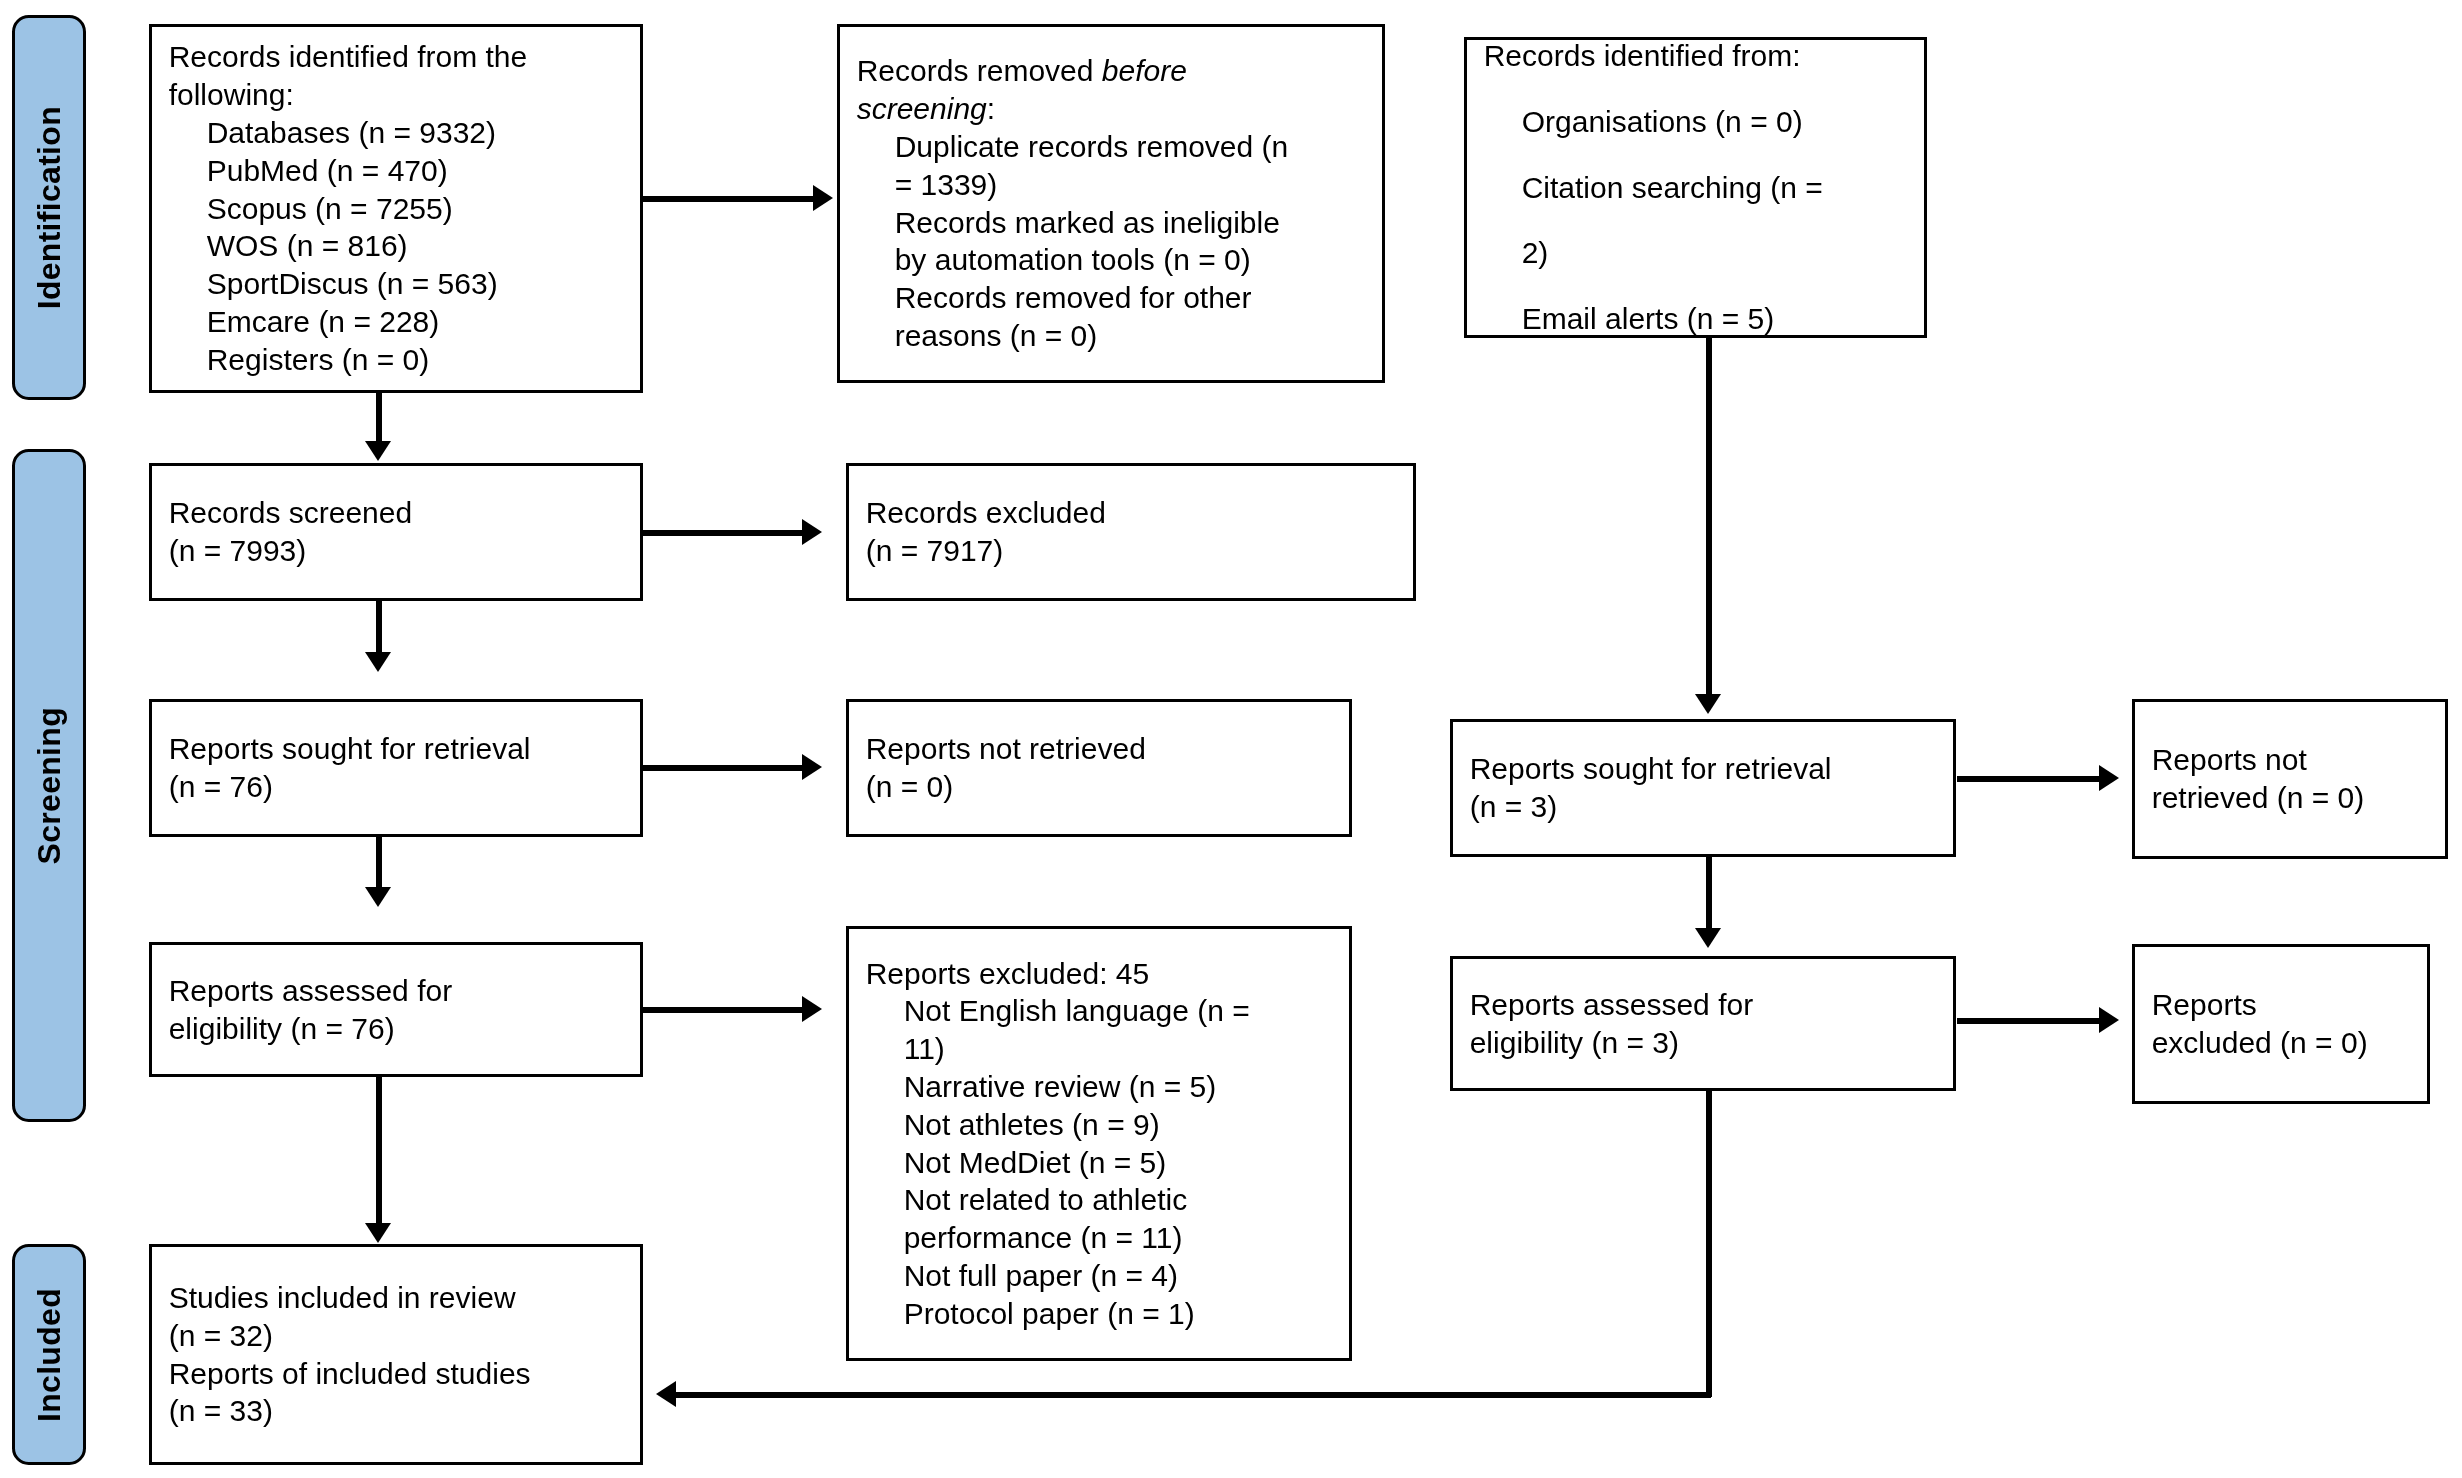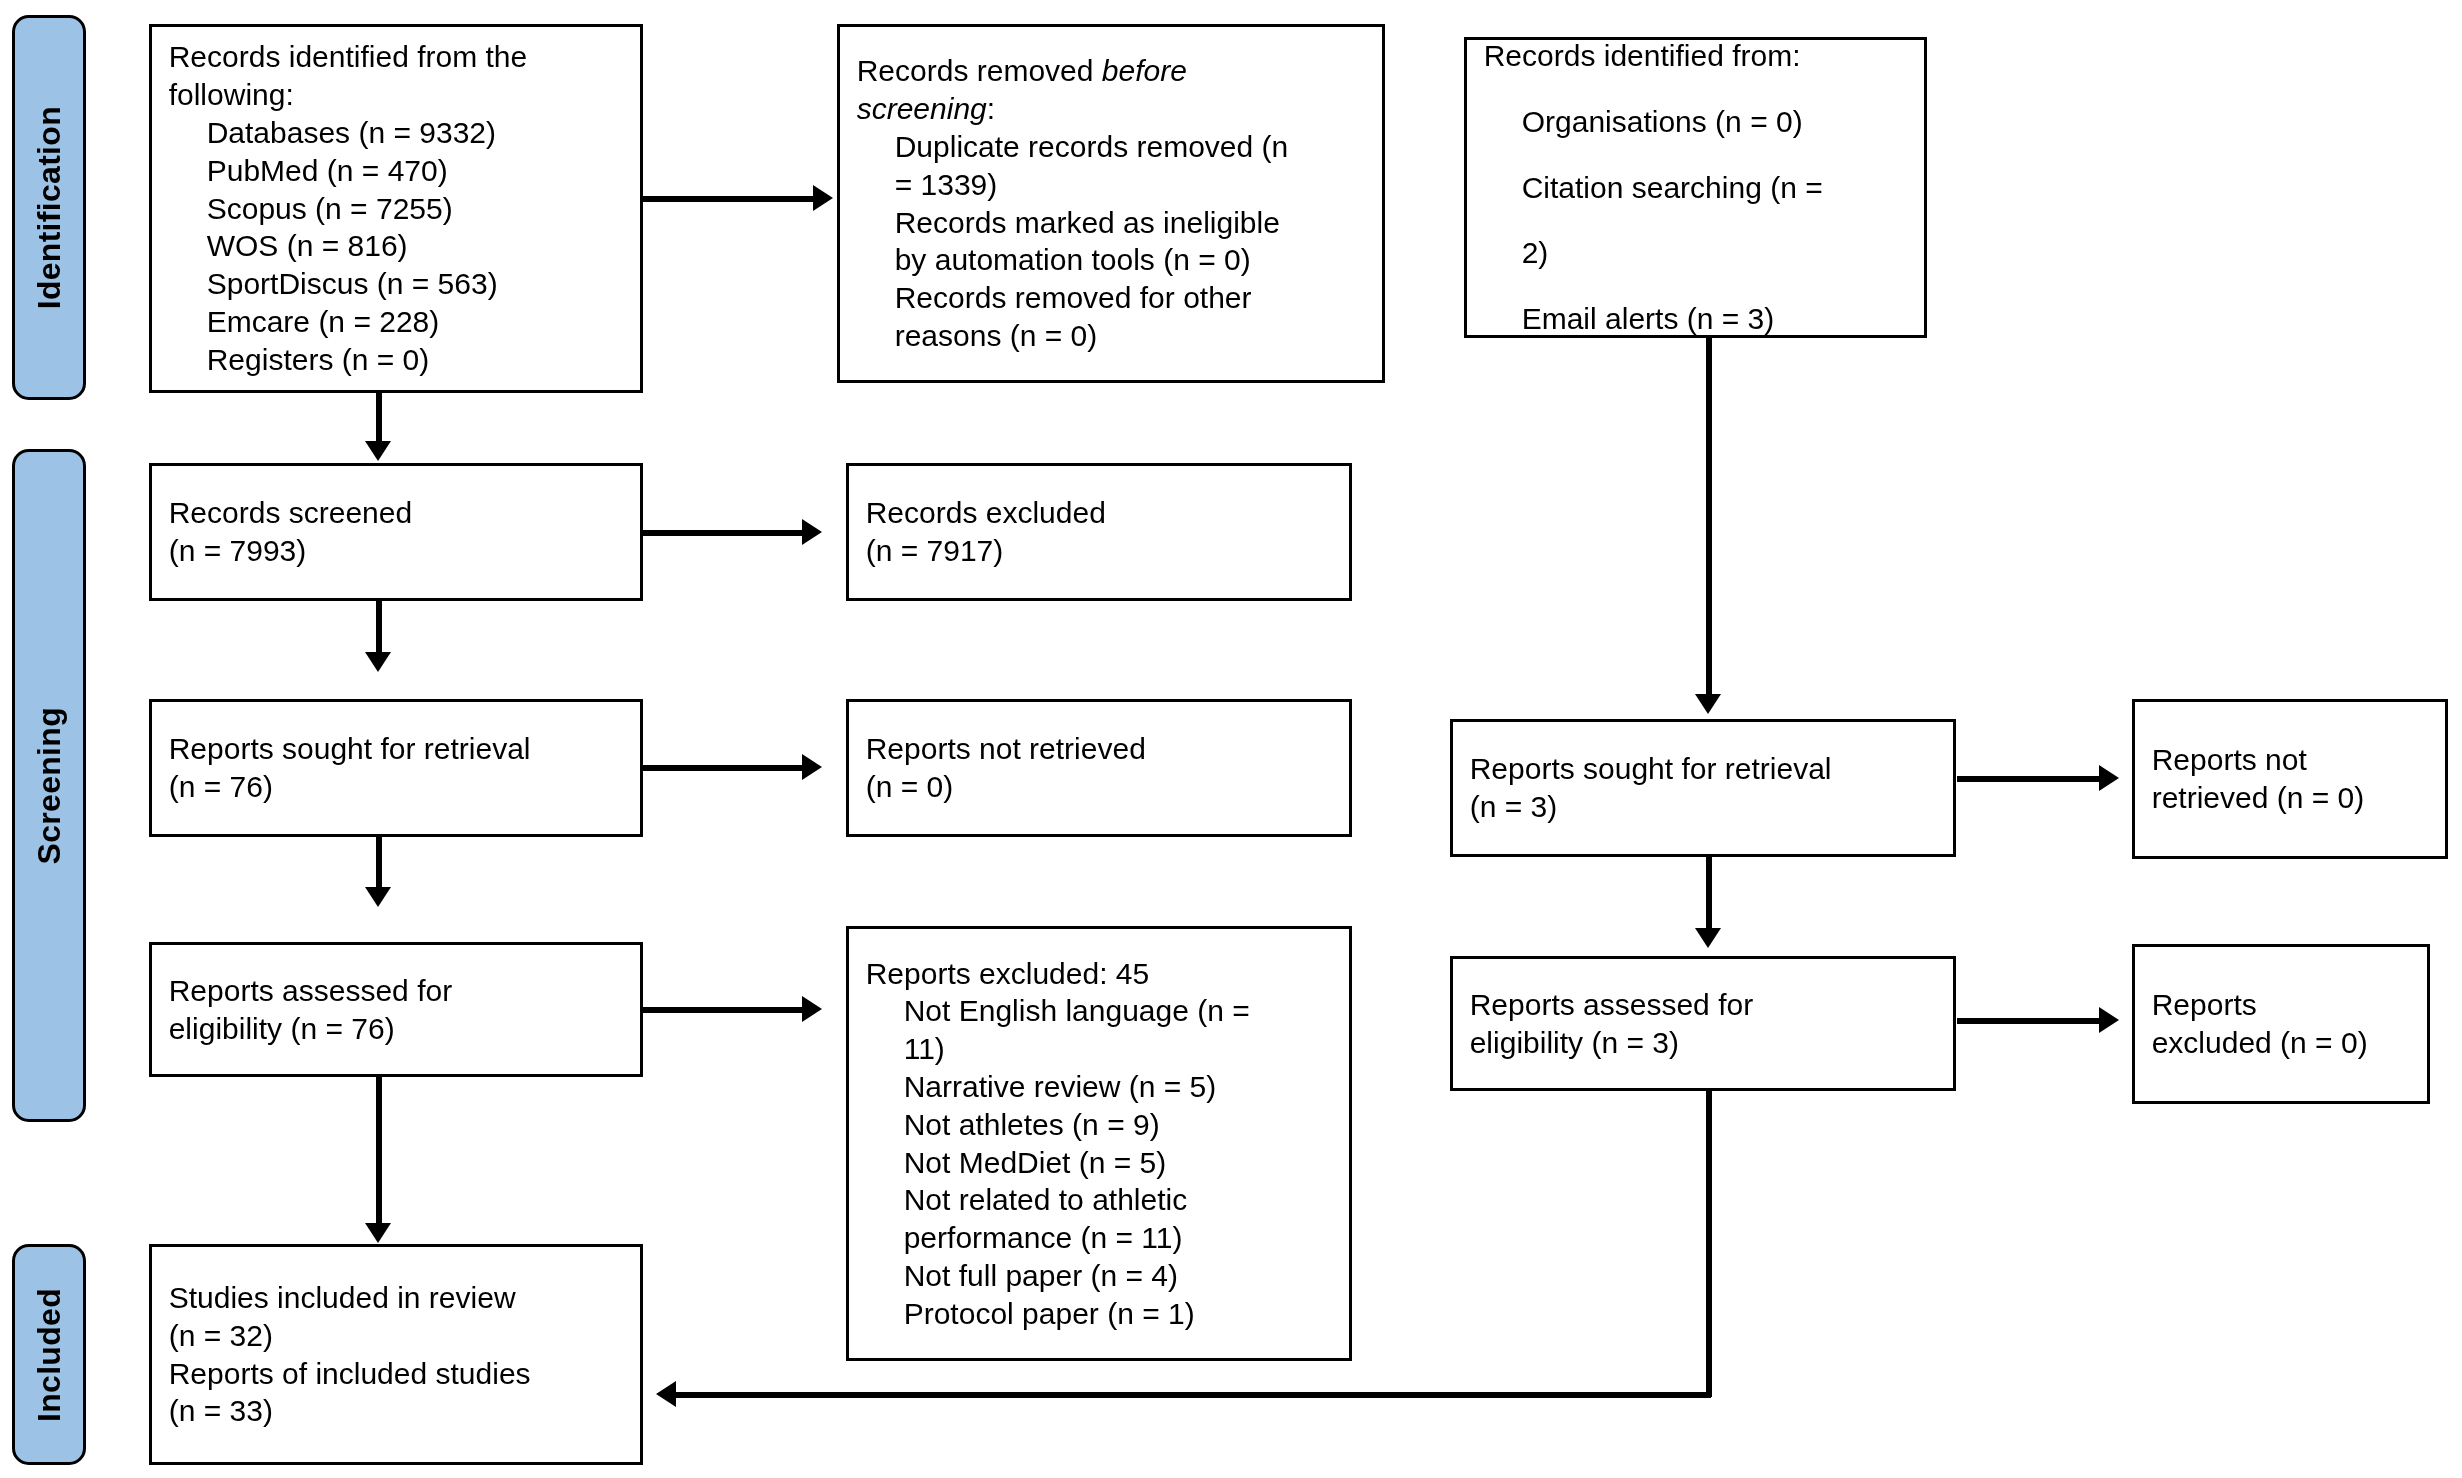--- a/index.html
+++ b/index.html
@@ -125,38 +125,38 @@
     <div class="line indent">by automation tools (n = 0)</div>
     <div class="line indent">Records removed for other</div>
     <div class="line indent">reasons (n = 0)</div>
   </div>
 
   <div class="box" style="left:1464px; top:37px; width:463px; height:301px;gap:28px;">
     <div class="line">Records identified from:</div>
     <div class="line indent">Organisations (n = 0)</div>
     <div class="line indent">Citation searching (n =</div>
     <div class="line indent">2)</div>
-    <div class="line indent">Email alerts (n = 3)</div>
+    <div class="line indent">Email alerts (n = 5)</div>
   </div>
 
   <div class="hline" style="left:643px; top:196px; width:170px; height:5.8px;"></div>
   <div class="arrow right" style="left:813px; top:185px;"></div>
 
   <div class="vline" style="left:376px; top:393px; width:5.8px; height:48px;"></div>
   <div class="arrow down" style="left:365px; top:441px;"></div>
 
   <div class="vline" style="left:1706px; top:338px; width:5.8px; height:356px;"></div>
   <div class="arrow down" style="left:1695px; top:694px;"></div>
 
   <div class="box" style="left:149px; top:463px; width:494px; height:138px;">
     <div class="line">Records screened</div>
     <div class="line">(n = 7993)</div>
   </div>
 
-  <div class="box" style="left:846px; top:463px; width:506px; height:138px;">
+  <div class="box" style="left:846px; top:463px; width:570px; height:138px;">
     <div class="line">Records excluded</div>
     <div class="line">(n = 7917)</div>
   </div>
 
   <div class="hline" style="left:643px; top:530px; width:159px; height:5.8px;"></div>
   <div class="arrow right" style="left:802px; top:519px;"></div>
 
   <div class="vline" style="left:376px; top:601px; width:5.8px; height:51px;"></div>
   <div class="arrow down" style="left:365px; top:652px;"></div>
 

